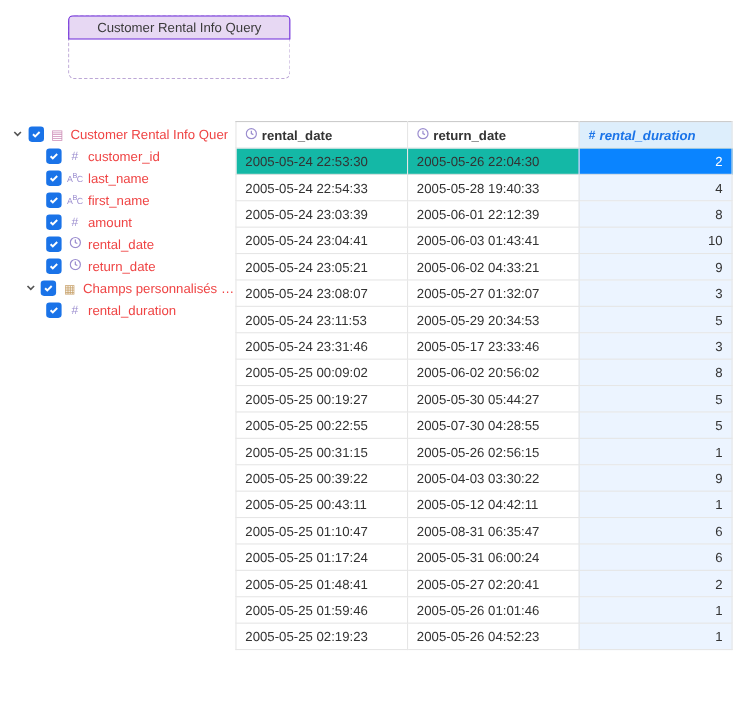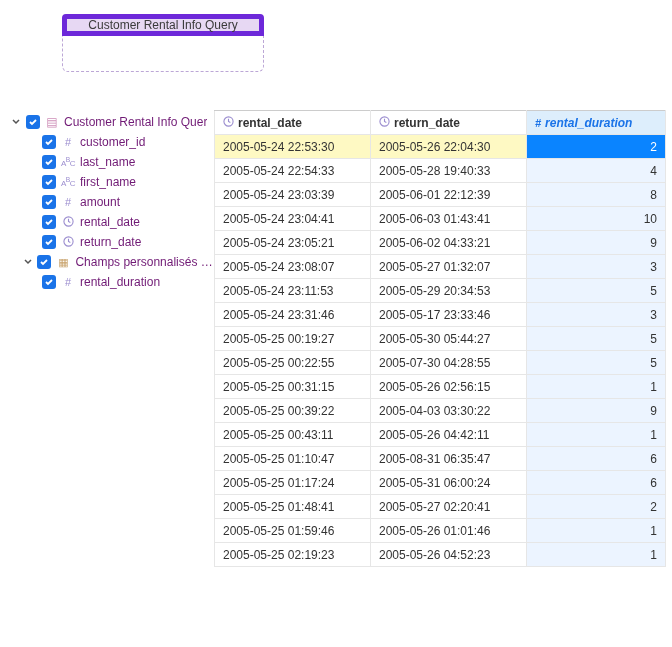--- a/index.html
+++ b/index.html
@@ -17,21 +17,21 @@
     height: 58px;
     margin-left: 56px;
     margin-top: 8px;
     border: 1px dashed #bca7d6;
     border-radius: 6px;
     position: relative;
   }
   .query-node-header {
     height: 22px;
     background: #e7d8f3;
-    border: 5px solid #6d28d9;
+    border: 1px solid #6d28d9;
     border-radius: 4px 4px 0 0;
     display: flex;
     align-items: center;
     justify-content: center;
     color: #3a3a3a;
     font-size: 12px;
     margin: -1px;
   }
   .content-wrap {
     display: flex;
@@ -70,21 +70,21 @@
     color: #9b8dcf;
     font-size: 11px;
     text-align: center;
     flex-shrink: 0;
   }
   .type-icon.abc { font-size: 8px; letter-spacing: -0.5px;}
   .type-icon.clock { color: #9b8dcf; }
   .node-icon { color: #ce8fb8; font-size: 12px; }
   .tree-label {
     font-size: 12px;
-    color: #701a75;
+    color: #ef4444;
     overflow: hidden;
     text-overflow: ellipsis;
   }
   .grid {
     flex: 1;
     border-collapse: collapse;
     font-size: 12px;
   }
   .grid th {
     background: #fff;
@@ -258,21 +258,21 @@
         </th>
         <th class="selected">
           <span class="th-content">
             <span class="th-icon" style="color:#1a73e8;font-weight:700">#</span>
             <span>rental_duration</span>
           </span>
         </th>
       </tr>
     </thead>
     <tbody id="grid-body">
-        <tr style="background:#fef9c3">
+        <tr style="background:#14b8a6">
           <td>2005-05-24 22:53:30</td>
           <td>2005-05-26 22:04:30</td>
           <td class="num sel-col selected-cell">2</td>
         </tr>
         <tr>
           <td>2005-05-24 22:54:33</td>
           <td>2005-05-28 19:40:33</td>
           <td class="num sel-col">4</td>
         </tr>
         <tr>
@@ -299,20 +299,25 @@
           <td>2005-05-24 23:11:53</td>
           <td>2005-05-29 20:34:53</td>
           <td class="num sel-col">5</td>
         </tr>
         <tr>
           <td>2005-05-24 23:31:46</td>
           <td>2005-05-17 23:33:46</td>
           <td class="num sel-col">3</td>
         </tr>
         <tr>
+          <td>2005-05-25 00:09:02</td>
+          <td>2005-06-02 20:56:02</td>
+          <td class="num sel-col">8</td>
+        </tr>
+        <tr>
           <td>2005-05-25 00:19:27</td>
           <td>2005-05-30 05:44:27</td>
           <td class="num sel-col">5</td>
         </tr>
         <tr>
           <td>2005-05-25 00:22:55</td>
           <td>2005-07-30 04:28:55</td>
           <td class="num sel-col">5</td>
         </tr>
         <tr>
@@ -320,21 +325,21 @@
           <td>2005-05-26 02:56:15</td>
           <td class="num sel-col">1</td>
         </tr>
         <tr>
           <td>2005-05-25 00:39:22</td>
           <td>2005-04-03 03:30:22</td>
           <td class="num sel-col">9</td>
         </tr>
         <tr>
           <td>2005-05-25 00:43:11</td>
-          <td>2005-05-26 04:42:11</td>
+          <td>2005-05-12 04:42:11</td>
           <td class="num sel-col">1</td>
         </tr>
         <tr>
           <td>2005-05-25 01:10:47</td>
           <td>2005-08-31 06:35:47</td>
           <td class="num sel-col">6</td>
         </tr>
         <tr>
           <td>2005-05-25 01:17:24</td>
           <td>2005-05-31 06:00:24</td>

